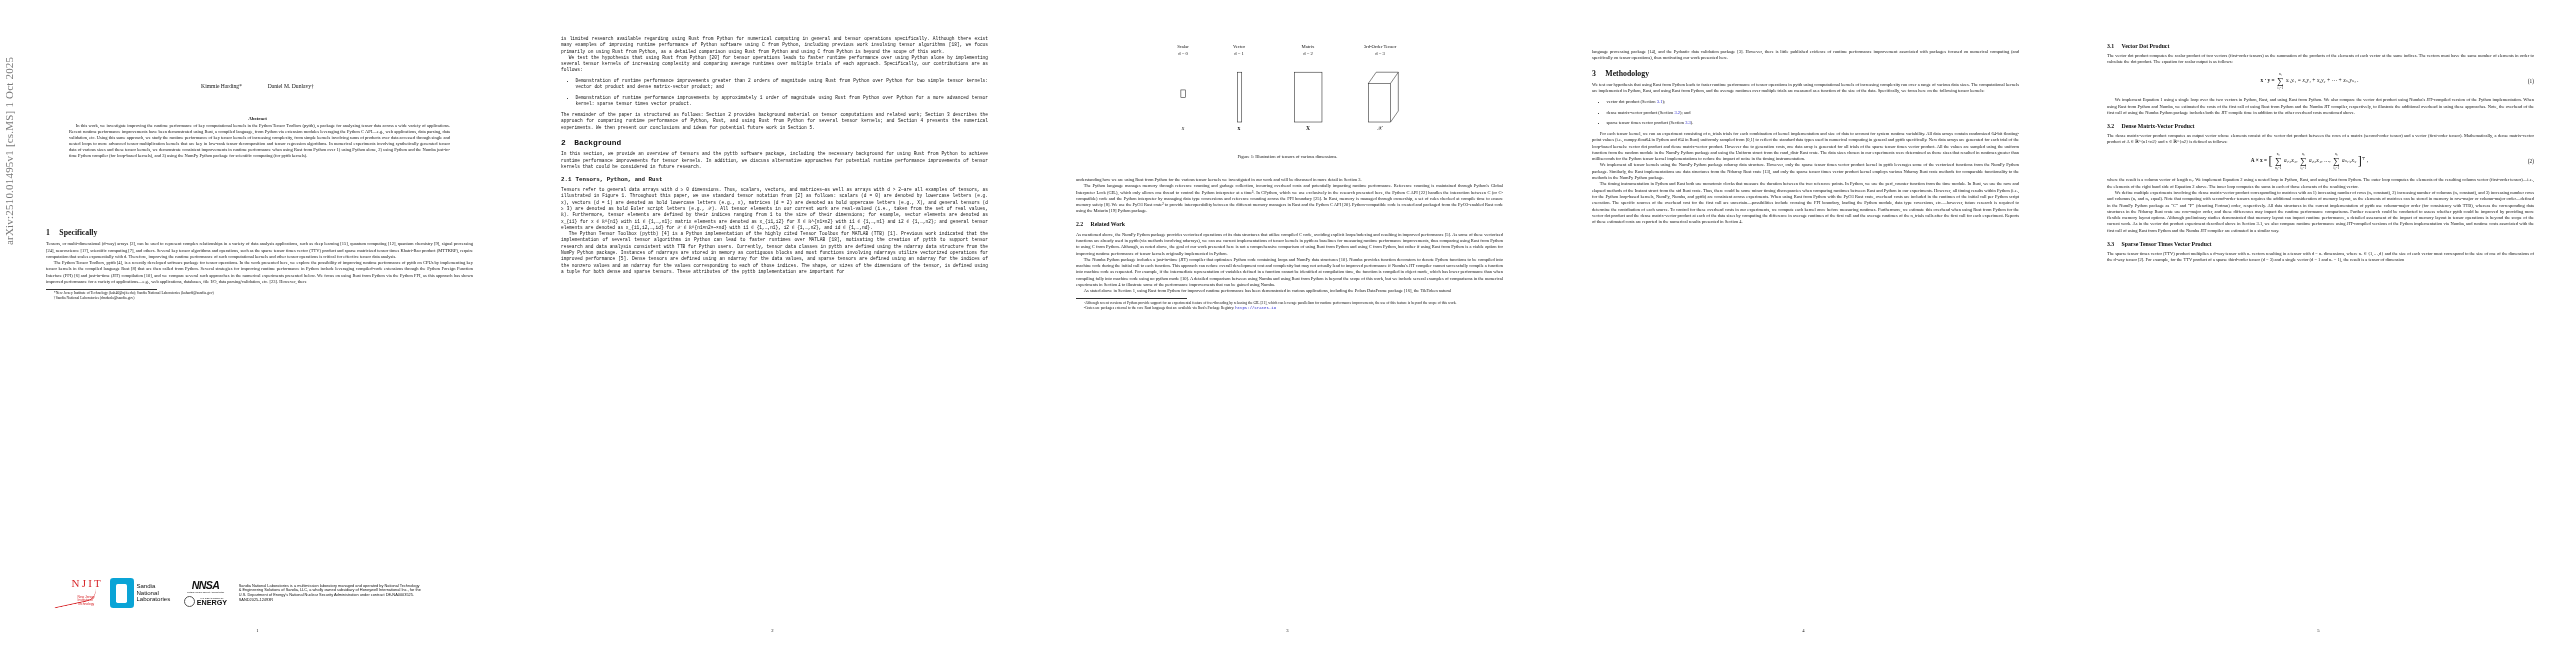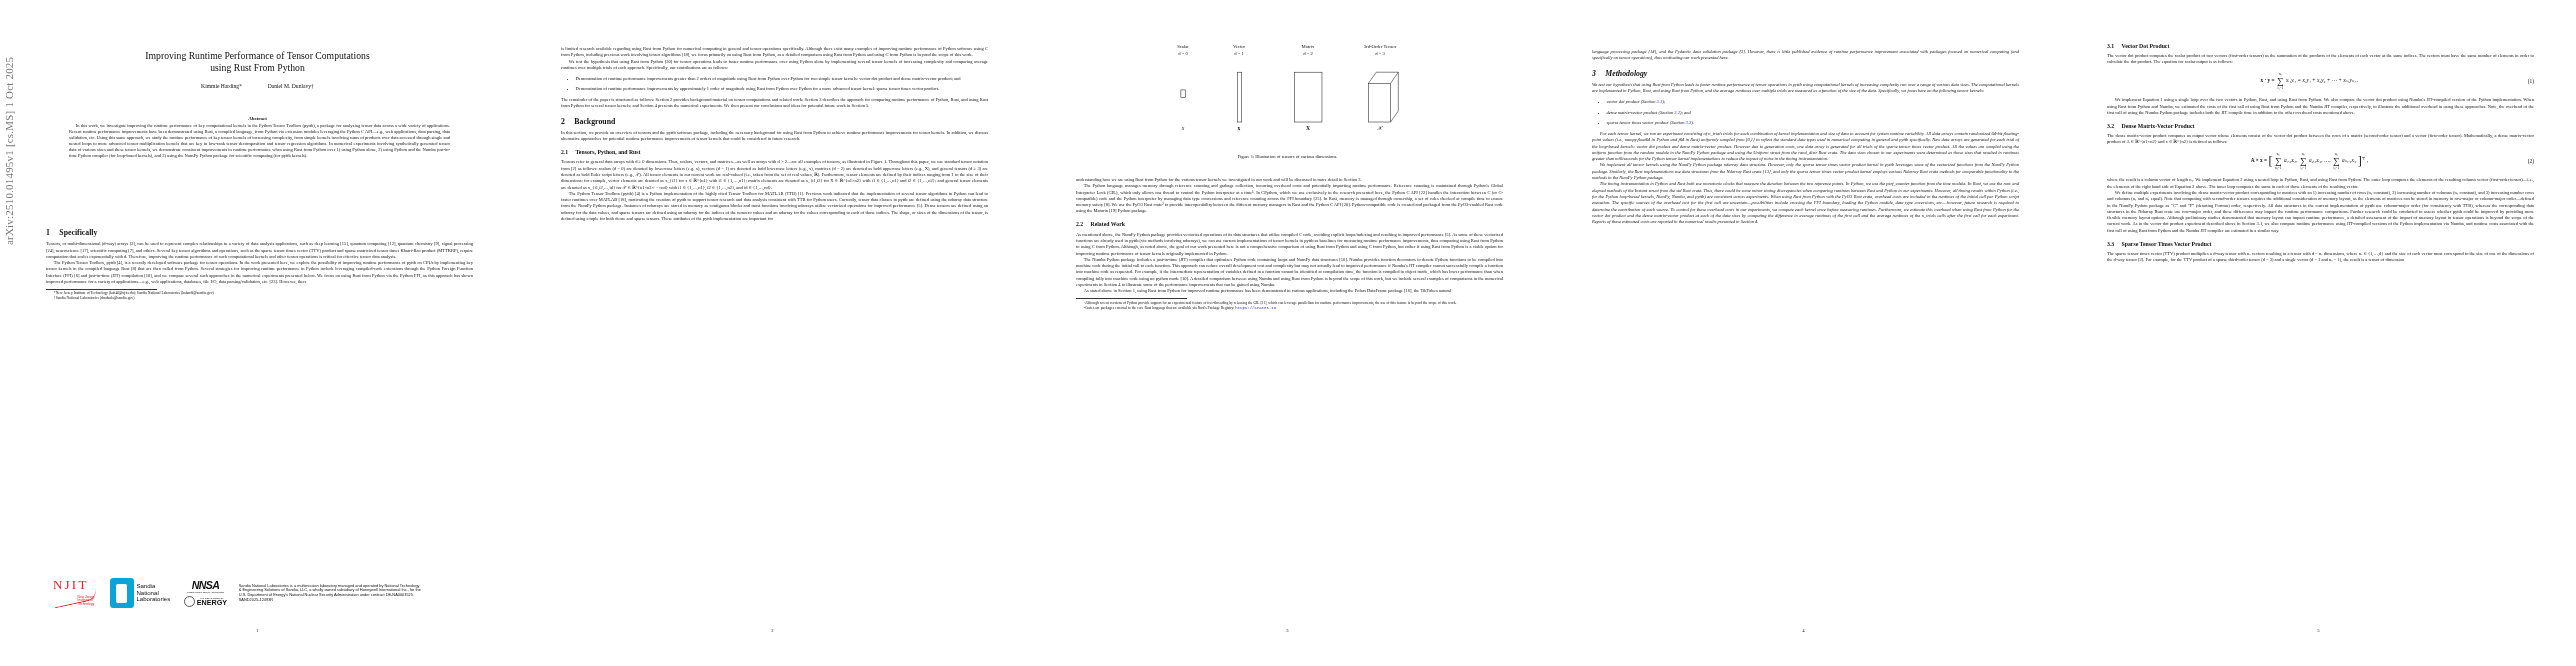--- a/index.html
+++ b/index.html
@@ -25,21 +25,21 @@
   .title { position:absolute; top:50px; left:0; width:515px; text-align:center; font-size:9.7px; line-height:11.7px; }
   .authors { position:absolute; top:83px; left:0; width:515px; text-align:center; font-size:5.6px; }
   .authors span { margin:0 12.2px; }
   .abs-h { position:absolute; top:116px; left:0; width:515px; text-align:center; font-size:5px; font-weight:bold; }
   .abs { position:absolute; top:123px; left:69px; width:381px; font-size:4.5px; line-height:6.1px; text-align:justify; text-indent:6.7px; }
   .arxiv { position:absolute; left:3.3px; top:245px; transform:rotate(-90deg); transform-origin:left top;
            font-size:11px; color:#7a7a7a; white-space:nowrap; letter-spacing:0.2px; }
   
   .logos { position:absolute; top:574px; left:53px; width:422px; height:38px; display:flex; align-items:center; gap:6.7px; }
   .njit { width:50px; height:33px; position:relative; }
-  .njit .lt { color:#d8262a; font-size:13px; letter-spacing:2.2px; font-family:"Liberation Serif",serif; }
+  .njit .lt { color:#d8262a; font-size:11px; letter-spacing:2.2px; font-family:"Liberation Serif",serif;text-align:right; }
   .njit .sw { position:absolute; left:0; top:16.7px; width:44px; height:10px; border-bottom:0.8px solid #d8262a; border-radius:0 0 33px 0; transform:rotate(-12deg); }
   .njit .sub { position:absolute; left:24.5px; top:19px; color:#d8262a; font-size:3.3px; line-height:3.9px; font-family:"Liberation Sans",sans-serif; }
   .sandia { display:flex; align-items:center; gap:2.2px; }
   .sandia .box { width:24.5px; height:30px; background:#0aa4d6; border-radius:3.3px; position:relative; }
   .sandia .box:after { content:""; position:absolute; left:6.7px; top:5.6px; width:11px; height:19px; background:#fff; border-radius:1.7px; }
   .sandia .txt { font-family:"Liberation Sans",sans-serif; font-size:6.1px; line-height:6.7px; }
   .nnsa { display:flex; flex-direction:column; align-items:center; width:53px; font-family:"Liberation Sans",sans-serif;text-align:center; }
   .nnsa .b { font-weight:bold; font-size:10.6px; font-style:italic; letter-spacing:-0.6px; }
   .nnsa .s { font-size:2.1px; font-style:italic; }
   .nnsa .doe { display:flex; align-items:center; gap:1.7px; margin-top:3.3px; }
@@ -58,24 +58,20 @@
   .sigma { display:inline-flex; flex-direction:column; align-items:center; vertical-align:middle; line-height:4.4px; margin:0 1.1px; }
   .sigma .big { font-size:9.4px; line-height:9.4px; }
   .sigma .lim { font-size:3.3px; }
   i { font-style:italic; }
 </style>
 </head>
 <body>
 
 <div class="page p1">
   <div class="arxiv">arXiv:2510.01495v1  [cs.MS]  1 Oct 2025</div>
-  <div class="title">
-    <div>Improving Runtime Performance of Tensor Computations</div>
-    <div>using Rust From Python</div>
-  </div>
   <div class="authors">
     <span>Kimmie Harding*</span>
     <span>Daniel M. Dunlavy†</span>
   </div>
   <div class="abs-h">Abstract</div>
   <div class="abs">In this work, we investigate improving the runtime performance of key computational kernels in the Python Tensor Toolbox (pyttb), a package for analyzing tensor data across a wide variety of applications. Recent runtime performance improvements have been demonstrated using Rust, a compiled language, from Python via extension modules leveraging the Python C API—e.g., web applications, data parsing, data validation, etc. Using this same approach, we study the runtime performance of key tensor kernels of increasing complexity, from simple kernels involving sums of products over data accessed through single and nested loops to more advanced tensor multiplication kernels that are key in low-rank tensor decomposition and tensor regression algorithms. In numerical experiments involving synthetically generated tensor data of various sizes and these tensor kernels, we demonstrate consistent improvements in runtime performance when using Rust from Python over 1) using Python alone, 2) using Python and the Numba just-in-time Python compiler (for loop-based kernels), and 3) using the NumPy Python package for scientific computing (for pyttb kernels).</div>
 
   <div class="col" style="top:221px;">
     <h1 class="sec"><span class="num">1</span><span>Specifically</span></h1>
     <p class="noind">Tensors, or multi-dimensional (d-way) arrays [2], can be used to represent complex relationships in a variety of data analysis applications, such as deep learning [15], quantum computing [12], quantum chemistry [9], signal processing [24], neuroscience [17], scientific computing [7], and others. Several key tensor algorithms and operations, such as the sparse tensor times vector (TTV) product and sparse matricized tensor times Khatri-Rao product (MTTKRP), require computation that scales exponentially with d. Therefore, improving the runtime performance of such computational kernels and other tensor operations is critical for effective tensor data analysis.</p>
@@ -105,21 +101,21 @@
           <div class="en">ENERGY</div>
         </div>
       </div>
     </div>
     <div class="snltxt">Sandia National Laboratories is a multimission laboratory managed and operated by National Technology &amp; Engineering Solutions of Sandia, LLC, a wholly owned subsidiary of Honeywell International Inc., for the U.S. Department of Energy's National Nuclear Security Administration under contract DE-NA0003525. SAND2025-12493R</div>
   </div>
   <div class="pagenum">1</div>
 </div>
 
 <div class="page p2">
-  <div class="col" style="top:46px;">
+  <div class="col" style="top:36px;font-family:Liberation Mono, monospace;">
     <p class="noind">is limited research available regarding using Rust from Python for numerical computing in general and tensor operations specifically. Although there exist many examples of improving runtime performance of Python software using C from Python, including previous work involving tensor algorithms [18], we focus primarily on using Rust from Python, as a detailed comparison using Rust from Python and using C from Python is beyond the scope of this work.</p>
     <p>We test the hypothesis that using Rust from Python [20] for tensor operations leads to faster runtime performance over using Python alone by implementing several tensor kernels of increasing complexity and comparing average runtimes over multiple trials of each approach. Specifically, our contributions are as follows:</p>
     <ul class="bul">
       <li>Demonstration of runtime performance improvements greater than 2 orders of magnitude using Rust from Python over Python for two simple tensor kernels: vector dot product and dense matrix-vector product; and</li>
       <li>Demonstration of runtime performance improvements by approximately 1 order of magnitude using Rust from Python over Python for a more advanced tensor kernel: sparse tensor times vector product.</li>
     </ul>
     <p class="noind">The remainder of the paper is structured as follows: Section 2 provides background material on tensor computations and related work; Section 3 describes the approach for comparing runtime performance of Python, Rust, and using Rust from Python for several tensor kernels; and Section 4 presents the numerical experiments. We then present our conclusions and ideas for potential future work in Section 5.</p>
     <h1 class="sec"><span class="num">2</span><span>Background</span></h1>
     <p class="noind">In this section, we provide an overview of tensors and the pyttb software package, including the necessary background for using Rust from Python to achieve runtime performance improvements for tensor kernels. In addition, we discuss alternative approaches for potential runtime performance improvements of tensor kernels that could be considered in future research.</p>
     <h2 class="sub"><span class="num">2.1</span><span>Tensors, Python, and Rust</span></h2>
@@ -170,21 +166,21 @@
     <p>The Numba Python package includes a just-in-time (JIT) compiler that optimizes Python code containing loops and NumPy data structures [10]. Numba provides function decorators to denote Python functions to be compiled into machine code during the initial call to each function. This approach can reduce overall development cost and complexity but may not actually lead to improved performance if Numba's JIT compiler cannot successfully compile a function into machine code as requested. For example, if the intermediate representation of variables defined in a function cannot be identified at compilation time, the function is compiled in object mode, which has lower performance than when compiling fully into machine code using no python mode [10]. A detailed comparison between using Numba and using Rust from Python is beyond the scope of this work, but we include several examples of comparisons in the numerical experiments in Section 4 to illustrate some of the performance improvements that can be gained using Numba.</p>
     <p>As stated above in Section 1, using Rust from Python for improved runtime performance has been demonstrated in various applications, including the Polars DataFrame package [16], the TikToken natural</p>
     <div class="footrule"></div>
     <p class="fn">¹Although recent versions of Python provide support for an experimental feature of free-threading by releasing the GIL [21], which can leverage parallelism for runtime performance improvements, the use of this feature is beyond the scope of this work.</p>
     <p class="fn"><span>²Crates are packages external to the core Rust language that are available via Rust's Package Registry:</span> <a class="url">https://crates.io</a></p>
   </div>
   <div class="pagenum">3</div>
 </div>
 
 <div class="page p4">
-  <div class="col" style="top:49px;font-style:italic;">
+  <div class="col" style="top:49px;">
     <p class="noind">language processing package [14], and the Pydantic data validation package [3]. However, there is little published evidence of runtime performance improvement associated with packages focused on numerical computing (and specifically on tensor operations), thus motivating our work presented here.</p>
     <h1 class="sec"><span class="num">3</span><span>Methodology</span></h1>
     <p class="noind">We test our hypothesis that using Rust from Python leads to faster runtime performance of tensor operations in pyttb using computational kernels of increasing complexity run over a range of various data sizes. The computational kernels are implemented in Python, Rust, and using Rust from Python, and the average runtimes over multiple trials are measured as a function of the size of the data. Specifically, we focus here on the following tensor kernels:</p>
     <ul class="bul">
       <li><span>vector dot product (Section </span><a class="ref">3.1</a><span>);</span></li>
       <li><span>dense matrix-vector product (Section </span><a class="ref">3.2</a><span>); and</span></li>
       <li><span>sparse tensor times vector product (Section </span><a class="ref">3.3</a><span>).</span></li>
     </ul>
     <p>For each tensor kernel, we run an experiment consisting of n_trials trials for each combination of kernel implementation and size of data to account for system runtime variability. All data arrays contain randomized 64-bit floating-point values (i.e., numpy.float64 in Python and f64 in Rust) uniformly sampled from [0,1] to reflect the standard data types used in numerical computing in general and pyttb specifically. New data arrays are generated for each trial of the loop-based kernels: vector dot product and dense matrix-vector product. However due to generation costs, one data array is generated for all trials of the sparse tensor times vector product. All the values are sampled using the uniform function from the random module in the NumPy Python package and using the Uniform struct from the rand_distr Rust crate. The data sizes chosen in our experiments were determined as those sizes that resulted in runtimes greater than milliseconds for the Python tensor kernel implementations to reduce the impact of noise in the timing instrumentation.</p>
     <p>We implement all tensor kernels using the NumPy Python package ndarray data structure. However, only the sparse tensor times vector product kernel in pyttb leverages some of the vectorized functions from the NumPy Python package. Similarly, the Rust implementations use data structures from the Ndarray Rust crate [13], and only the sparse tensor times vector product kernel employs various Ndarray Rust crate methods for comparable functionality to the methods in the NumPy Python package.</p>

